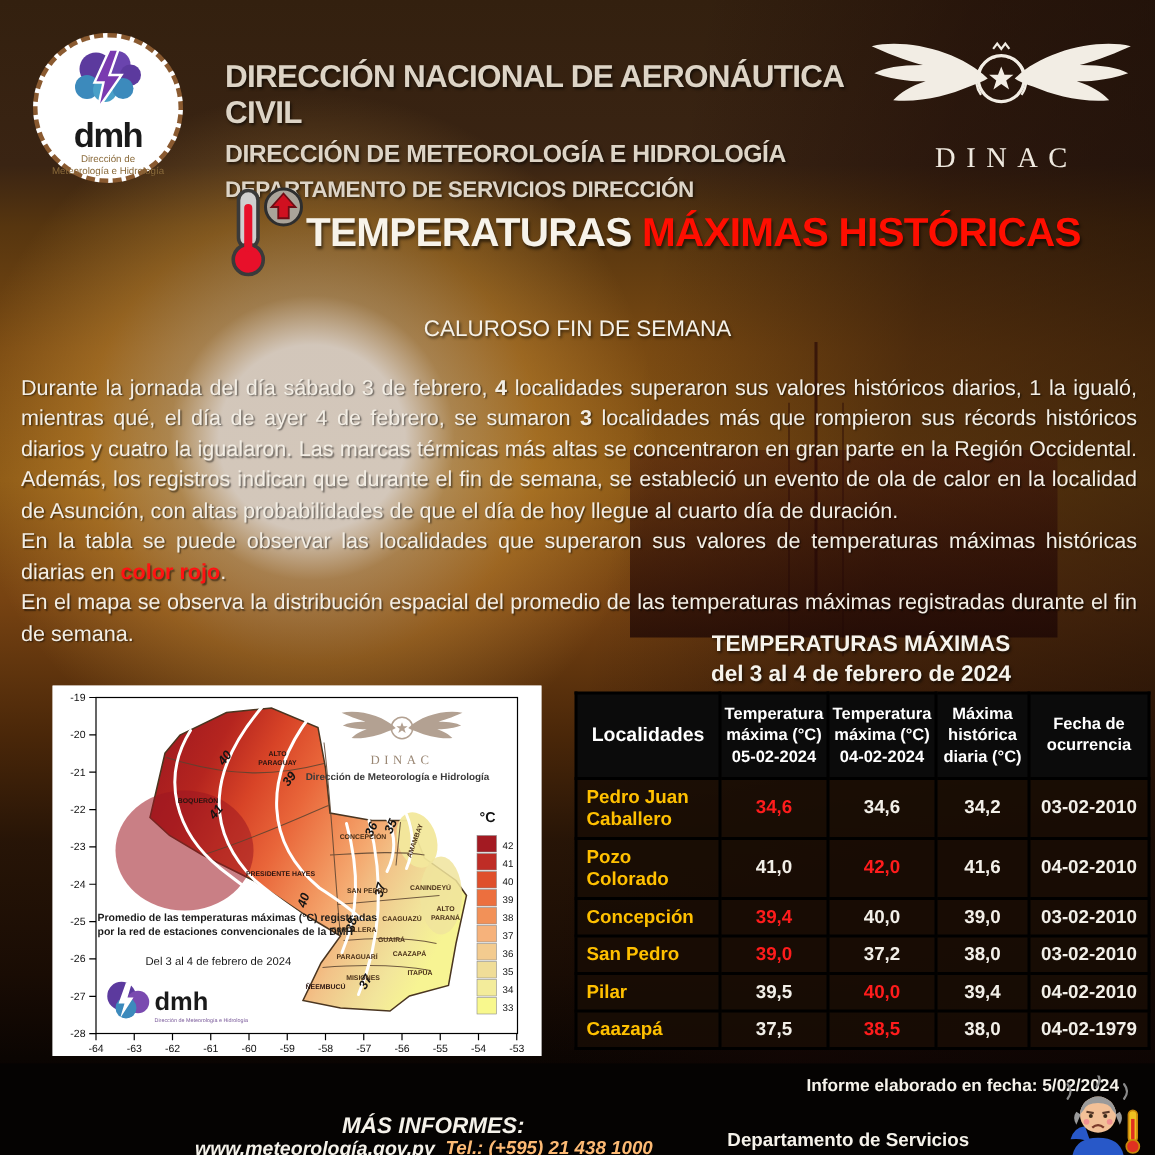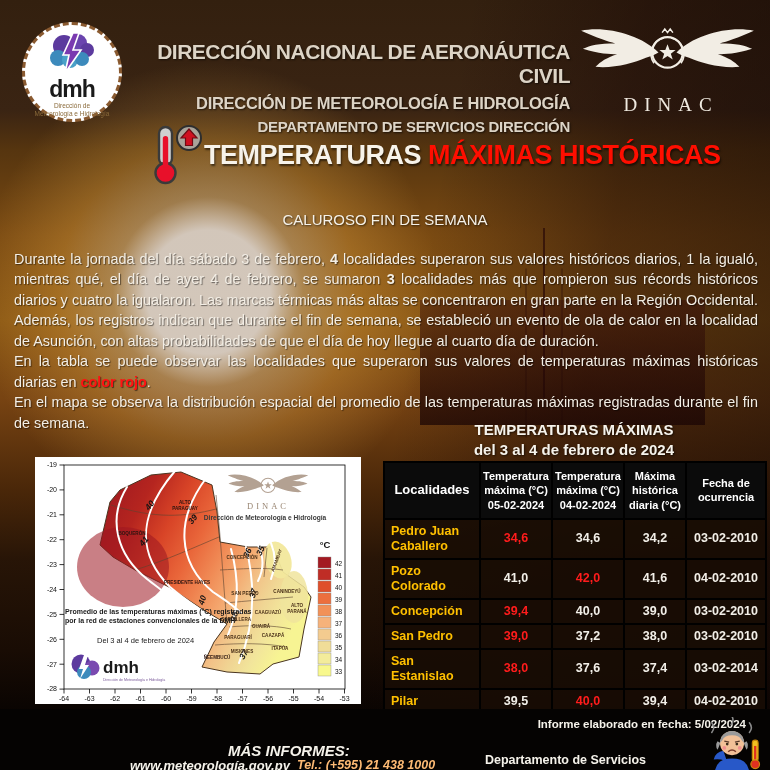--- a/index.html
+++ b/index.html
@@ -25,21 +25,21 @@
 
   
   .header { left:0; top:0; width:770px; height:120px; }
   .dmh-badge {
     position:absolute; left:22px; top:22px; width:100px; height:100px;
     background:#fff; border-radius:50%; border:3px dashed #8a5a30;
     box-sizing:border-box; text-align:center;
   }
   .dmh-badge .acronym { font-size:23px; font-weight:bold; color:#1a1a1a; line-height:0.9; letter-spacing:-1px; }
   .dmh-badge .sub { font-size:6.5px; color:#8a6a3a; line-height:1.25; margin-top:2px; }
-  .org-titles { position:absolute; left:150px; top:40px; width:420px; text-align:right; color:#ddd4c6; text-shadow:1px 1px 2px rgba(0,0,0,0.6); }
+  .org-titles { position:absolute; left:150px; top:40px; width:420px; text-align:left; color:#ddd4c6; text-shadow:1px 1px 2px rgba(0,0,0,0.6); }
   .org-line1 { font-size:21px; font-weight:bold; letter-spacing:-0.5px; }
   .org-line2 { font-size:16.5px; font-weight:bold; margin-top:6px; letter-spacing:-0.3px; }
   .org-line3 { font-size:15px; font-weight:bold; margin-top:5px; letter-spacing:-0.3px; }
   .dinac-logo { position:absolute; left:575px; top:20px; width:185px; text-align:center; }
   .dinac-logo .dinac-word { font-family:"Liberation Serif", serif; font-size:19px; letter-spacing:7px; color:#efe9df; margin-top:-2px; text-indent:7px; }
 
   
   .title-row { left:146px; top:124px; display:flex; align-items:center; }
   .main-title { margin-left:10px; font-size:27px; font-weight:bold; letter-spacing:-0.5px; text-shadow:1px 2px 2px rgba(0,0,0,0.55); }
   .main-title .w { color:#f7f3ea; }
@@ -357,27 +357,20 @@
             <td>40,0</td>
             <td>39,0</td>
             <td>03-02-2010</td>
           </tr>
           <tr>
             <td class="loc">San Pedro</td>
             <td class="record">39,0</td>
             <td>37,2</td>
             <td>38,0</td>
             <td>03-02-2010</td>
-          </tr>
-          <tr>
-            <td class="loc">San Estanislao</td>
-            <td class="record">38,0</td>
-            <td>37,6</td>
-            <td>37,4</td>
-            <td>03-02-2014</td>
           </tr>
           <tr>
             <td class="loc">Pilar</td>
             <td>39,5</td>
             <td class="record">40,0</td>
             <td>39,4</td>
             <td>04-02-2010</td>
           </tr>
           <tr>
             <td class="loc">Caazapá</td>

